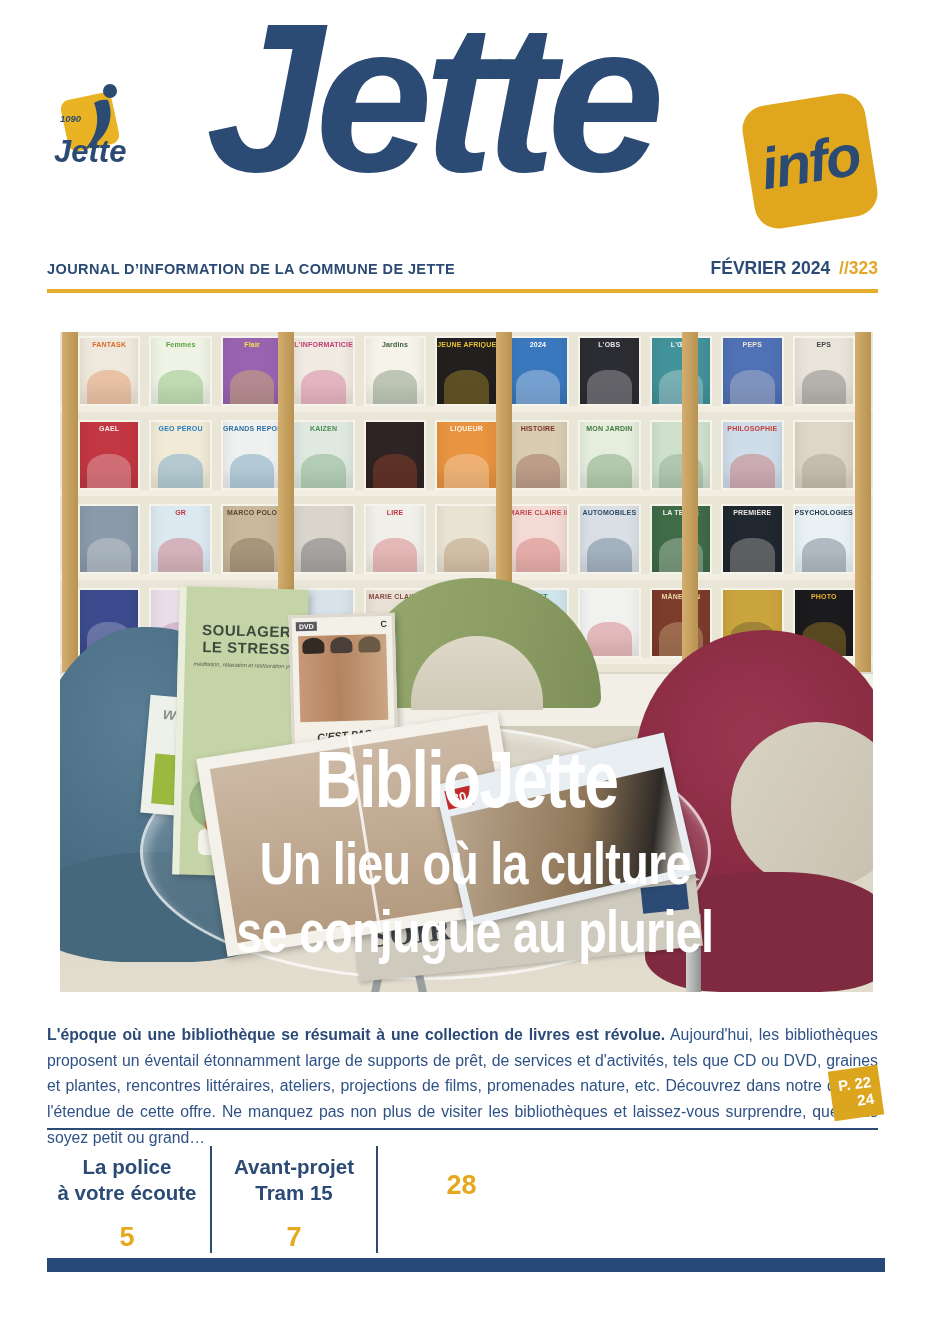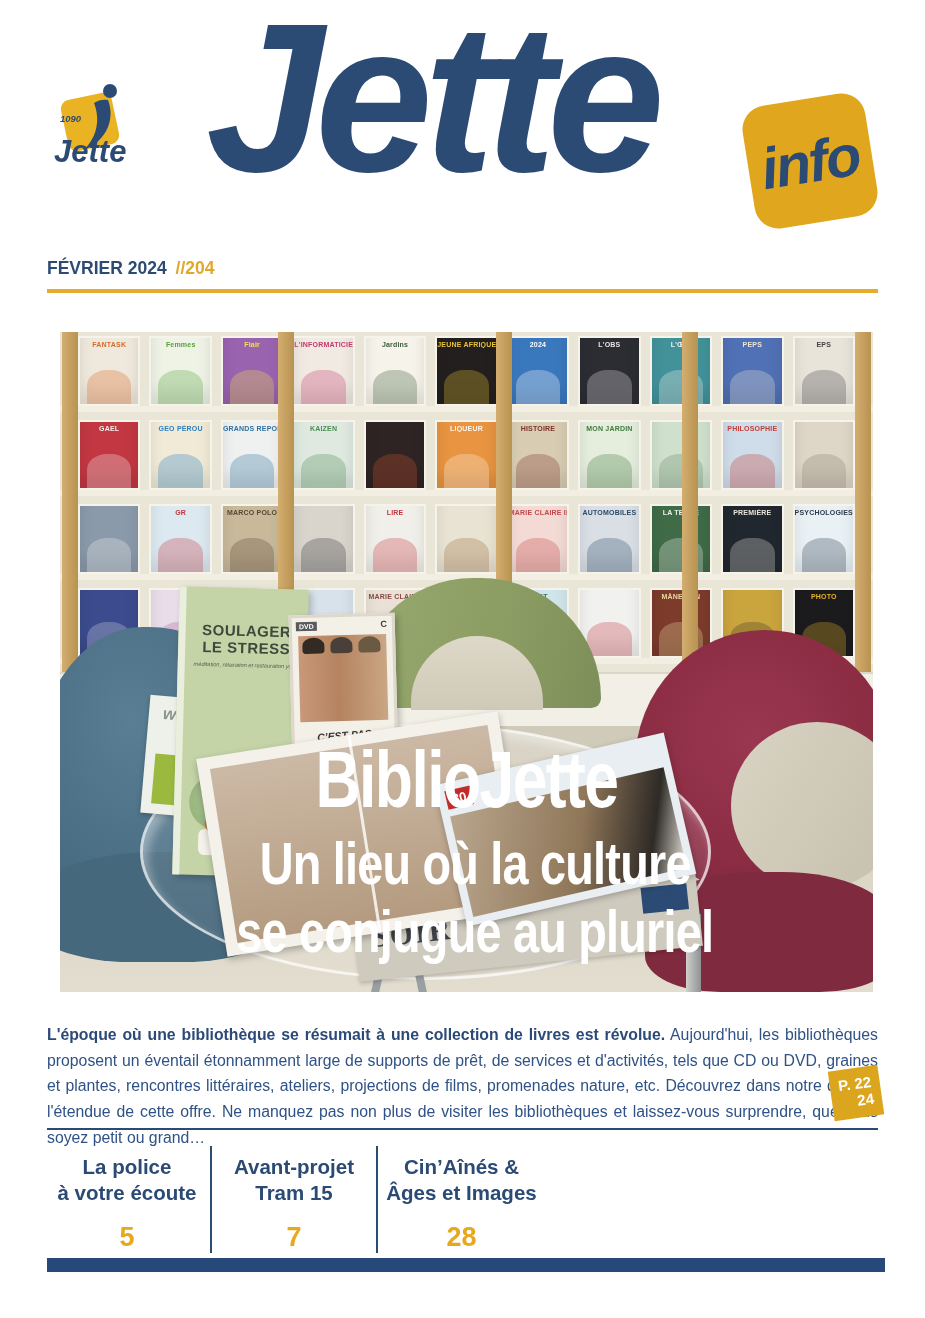--- a/index.html
+++ b/index.html
@@ -157,23 +157,24 @@
     <text x="12" y="80" font-size="31" font-style="italic" font-weight="bold" fill="#2b4a74">Jette</text>
   </svg>
 
 
   <div class="big-title">Jette</div>
   <div class="info-badge">
     <span>info</span>
   </div>
 
   <div class="journal-row">
+    <span class="journal-label">JOURNAL D’INFORMATION DE LA COMMUNE DE JETTE</span>
     <span class="issue">
       <span class="month">FÉVRIER 2024</span>
-      <span class="number">//204</span>
+      <span class="number">//323</span>
     </span>
   </div>
   <div class="gold-rule"></div>
 
   <div class="photo">
     <div class="shelves">
         <div class="mag-row">
           <div class="mag-cover" style="background: rgb(239, 232, 220);">
             <span class="mag-label" style="color: rgb(217, 106, 40);">FANTASK</span>
             <i class="mag-art" style="background: rgb(217, 106, 40);"></i>
@@ -462,22 +463,18 @@
       <div class="sum-page">5</div>
     </div>
     <div class="sum-col c2">
       <div class="sum-title">
         <span>Avant-projet</span><br>
         <span>Tram 15</span>
       </div>
       <div class="sum-page">7</div>
     </div>
     <div class="sum-col c4">
-      <div class="sum-title">
-        <span>Cin’Aînés &amp;</span><br>
-        <span>Âges et Images</span>
-      </div>
       <div class="sum-page">28</div>
     </div>
   </div>
 
   <div class="footer-bar"></div>
 </div>
 
 </body></html>

